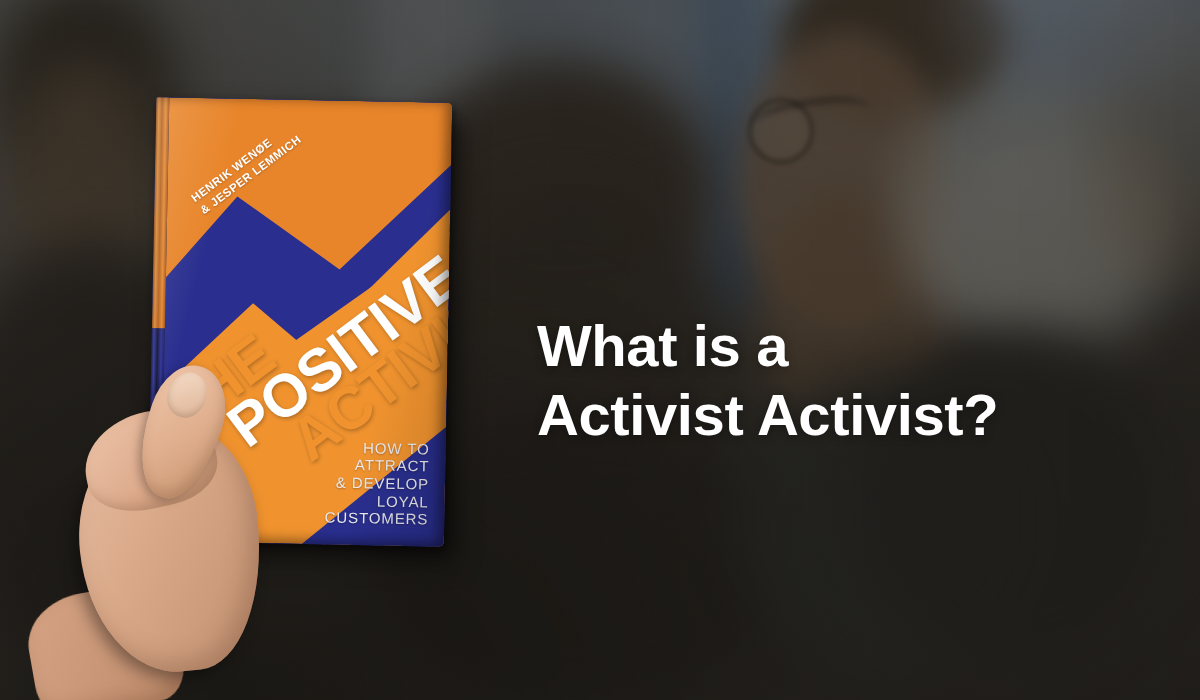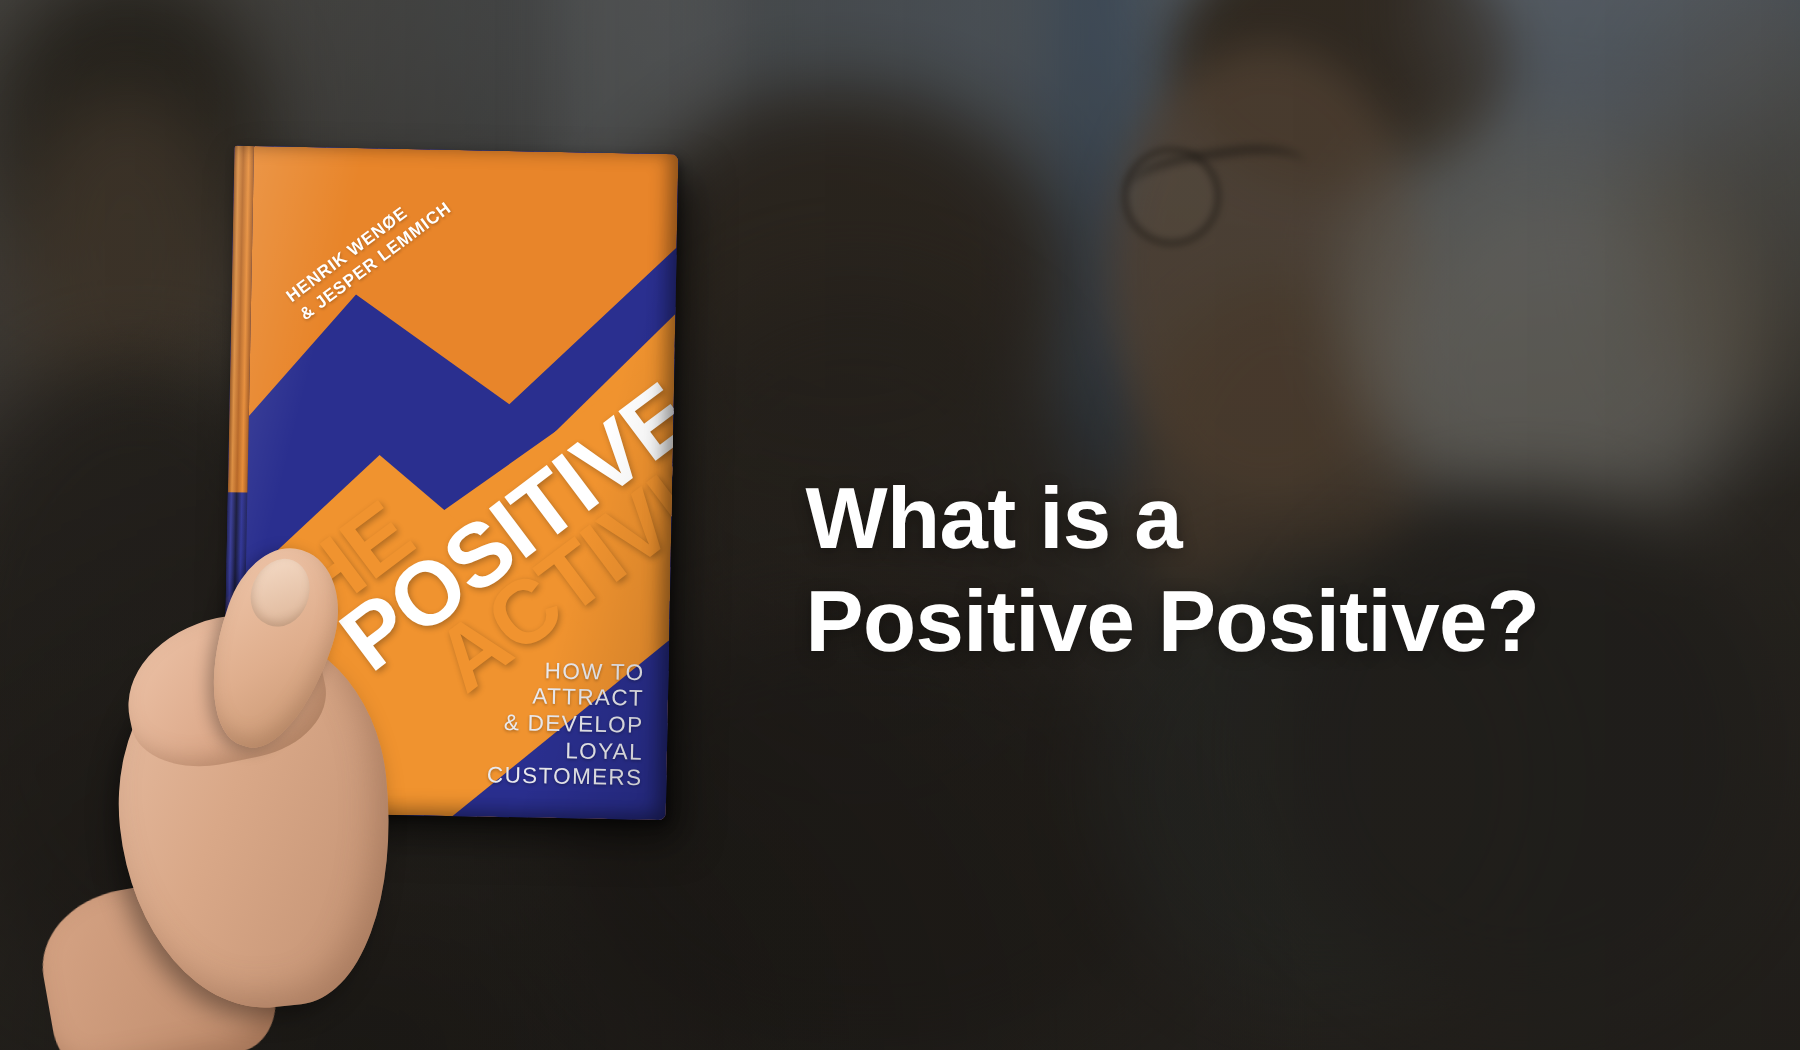--- a/index.html
+++ b/index.html
@@ -306,16 +306,16 @@
   <div class="hand">
     <div class="wrist"></div>
     <div class="palm"></div>
     <div class="knuckle"></div>
     <div class="thumb"></div>
     <div class="nail"></div>
   </div>
 
   <h1 class="headline">
     <span class="hl">What is a</span>
-    <span class="hl">Positive Positive?</span>
+    <span class="hl">Activist Activist?</span>
   </h1>
 
 </div>
 
 </body></html>

